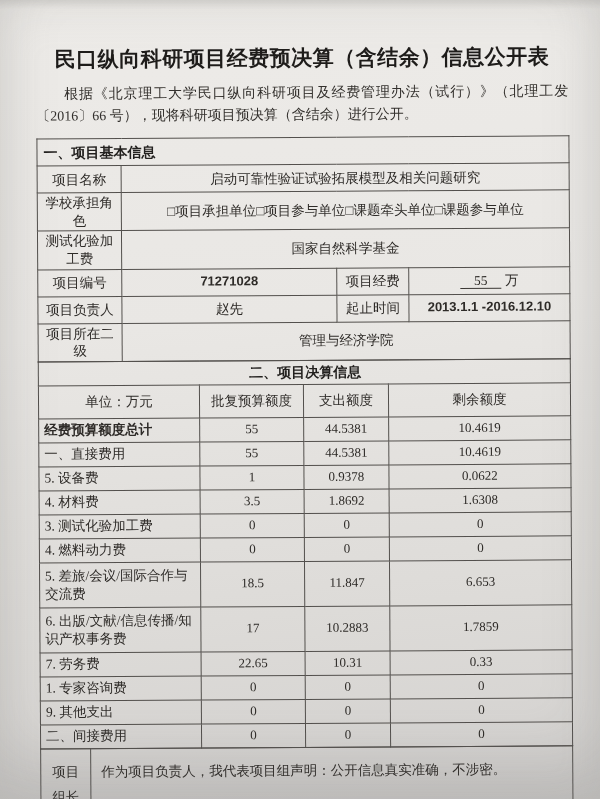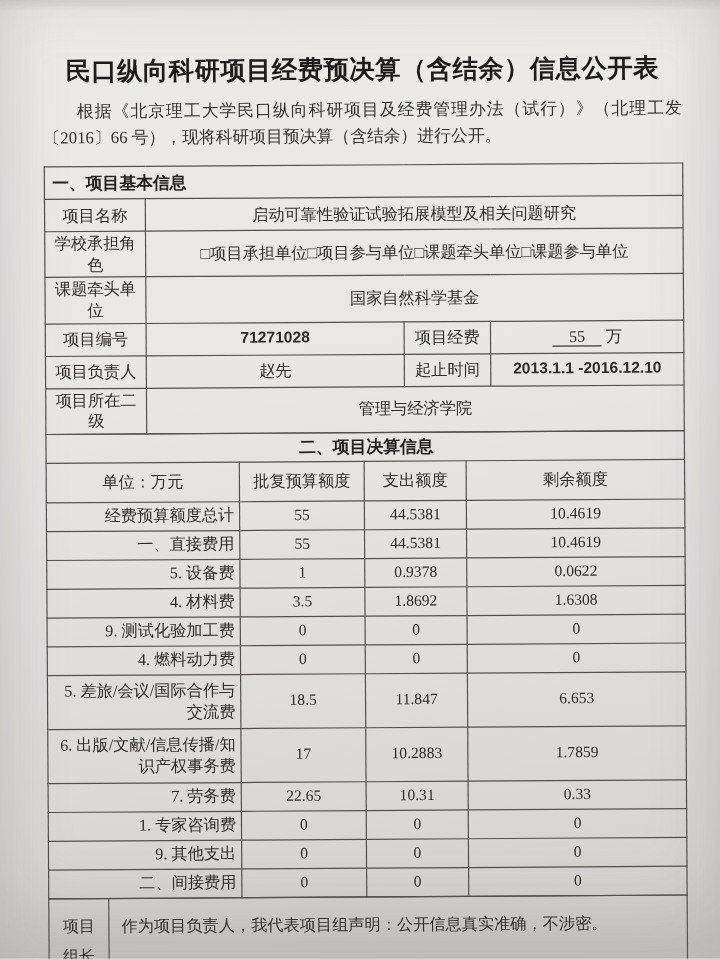--- a/index.html
+++ b/index.html
@@ -48,22 +48,22 @@
     font-weight:bold;font-size:14px;height:22px;padding-left:6px;color:#23211f;
   }
   
   .t-basic td{height:24px;}
   .t-basic .lbl{text-align:center;margin-top:24px;}
   .t-basic .val{text-align:center;}
   .num-sans{font-family:"Liberation Sans","DejaVu Sans",sans-serif;font-weight:600;font-size:13px;}
   .u{border-bottom:1px solid #3a3734;padding:0 14px;}
   
   .t-budget td{height:21px;text-align:center;}
-  .t-budget td.rlabel{text-align:right;padding-left:5px;}
-  .t-budget tr.data-row:first-child td.rlabel{text-align:right;}
+  .t-budget td.rlabel{text-align:left;padding-left:5px;}
+  .t-budget tr.data-row:first-child td.rlabel{text-align:left;font-weight:bold;}
   .t-budget tr.colhdr td{height:30px;}
   .t-budget tr.tall td{height:42px;}
   .t-budget .amount{font-size:13px;}
   
   .t-decl td{vertical-align:middle;}
   .t-decl .dlabel{
     text-align:center;height:92px;padding:2px 6px;line-height:1.8;font-size:13.5px;
   }
   .t-decl .dbody{padding:6px 10px 4px 10px;}
   .statement{font-size:13.5px;margin:2px 0 10px 0;}
@@ -94,21 +94,21 @@
       </tr>
       <tr>
         <td class="lbl">项目名称</td>
         <td class="val" colspan="3">启动可靠性验证试验拓展模型及相关问题研究</td>
       </tr>
       <tr>
         <td class="lbl">学校承担角色</td>
         <td class="val" colspan="3">□项目承担单位□项目参与单位□课题牵头单位□课题参与单位</td>
       </tr>
       <tr>
-        <td class="lbl">课题牵头单位</td>
+        <td class="lbl">测试化验加工费</td>
         <td class="val" colspan="3">国家自然科学基金</td>
       </tr>
       <tr>
         <td class="lbl">项目编号</td>
         <td class="val num-sans">71271028</td>
         <td class="lbl">项目经费</td>
         <td class="val">
           <span class="u">55</span>
           <span>万</span>
         </td>
@@ -163,21 +163,21 @@
             <td class="amount">0.9378</td>
             <td class="amount">0.0622</td>
           </tr>
           <tr class="data-row">
             <td class="rlabel">4. 材料费</td>
             <td class="amount">3.5</td>
             <td class="amount">1.8692</td>
             <td class="amount">1.6308</td>
           </tr>
           <tr class="data-row">
-            <td class="rlabel">9. 测试化验加工费</td>
+            <td class="rlabel">3. 测试化验加工费</td>
             <td class="amount">0</td>
             <td class="amount">0</td>
             <td class="amount">0</td>
           </tr>
           <tr class="data-row">
             <td class="rlabel">4. 燃料动力费</td>
             <td class="amount">0</td>
             <td class="amount">0</td>
             <td class="amount">0</td>
           </tr>

